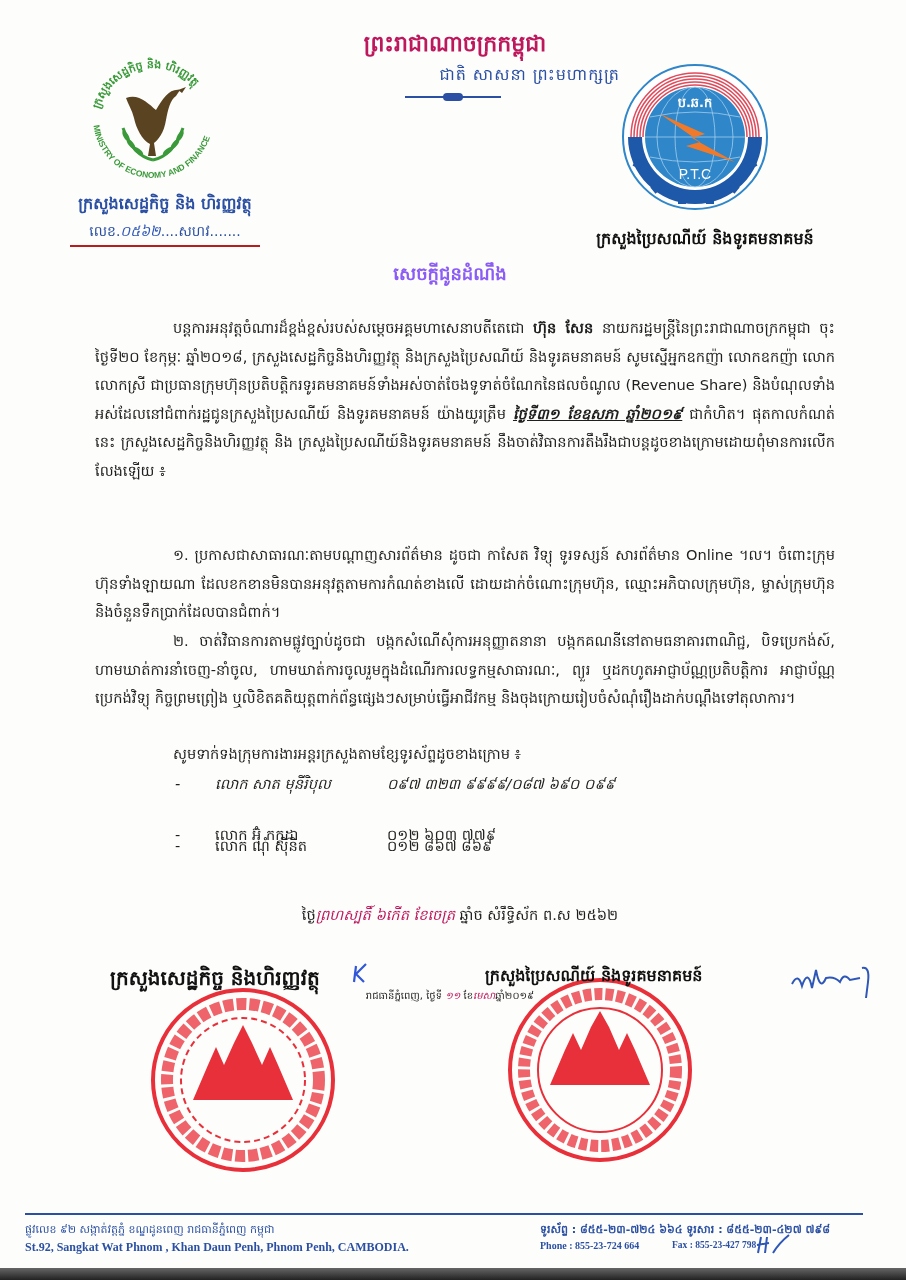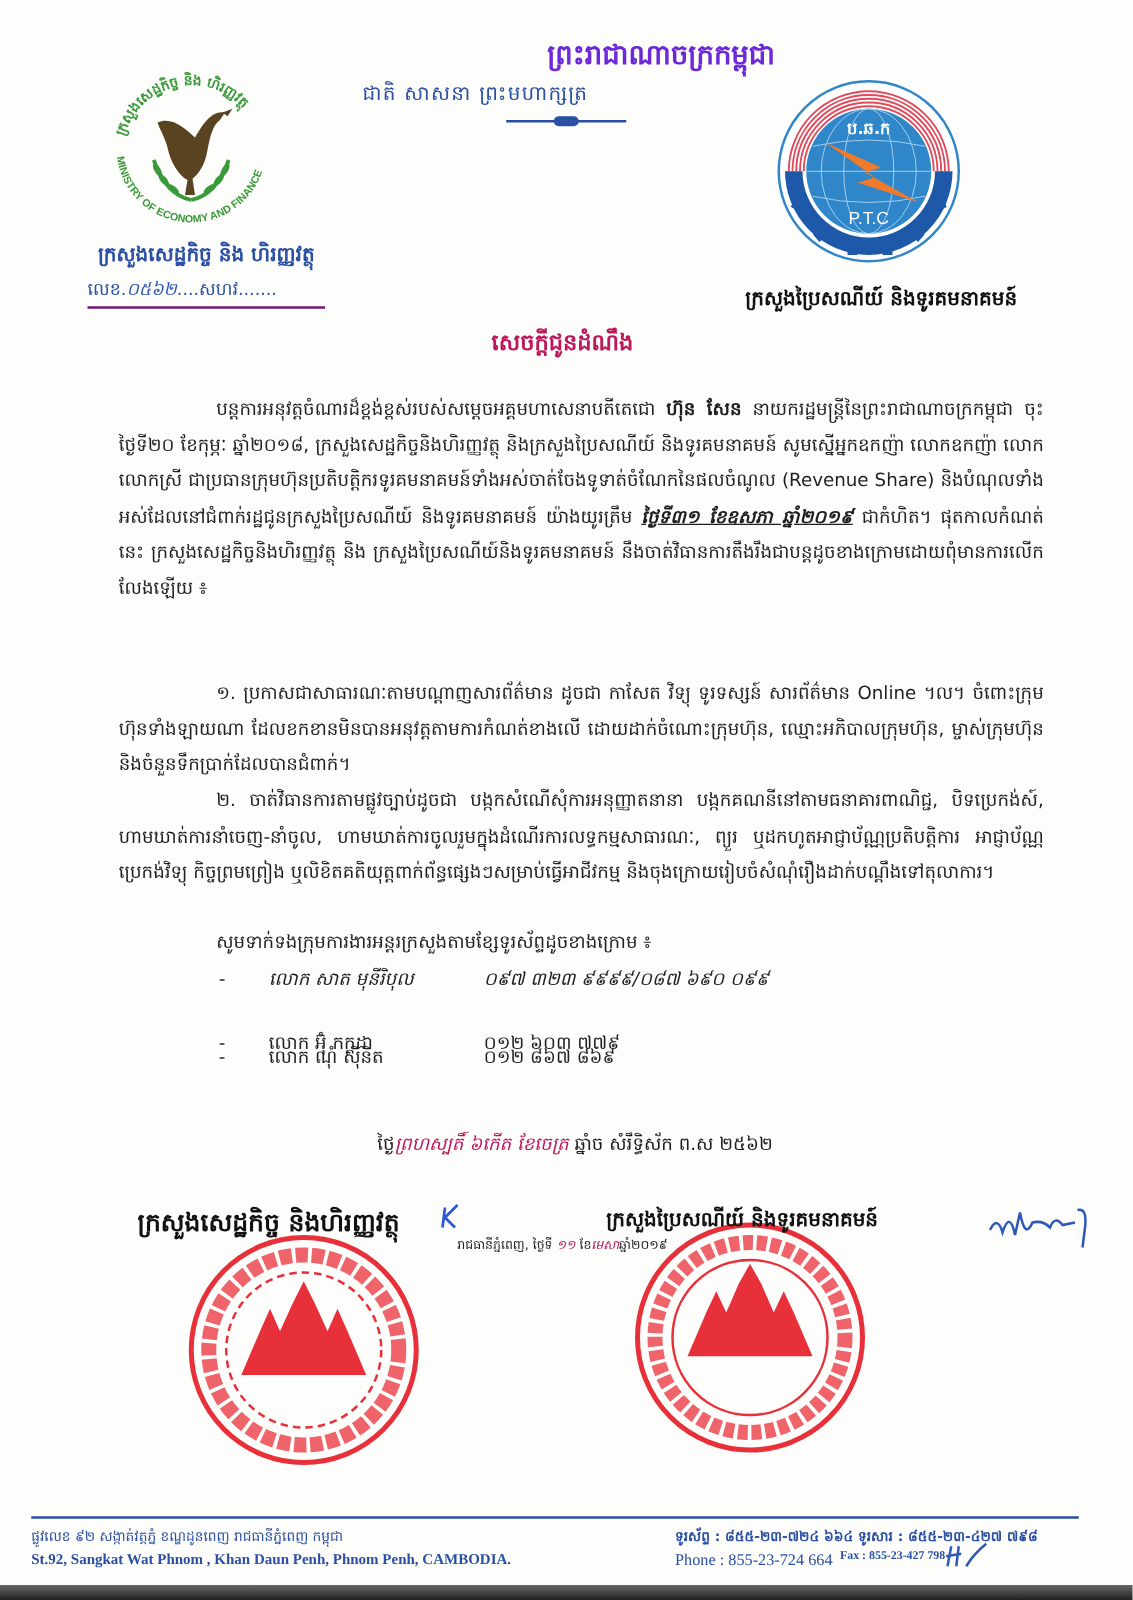--- a/index.html
+++ b/index.html
@@ -5,35 +5,35 @@
   html, body { margin:0; padding:0; }
   body {
     width:906px; height:1280px; background:#fdfdfb; position:relative; overflow:hidden;
     font-family:"DejaVu Sans", sans-serif; color:#1c1c1c;
   }
   .abs { position:absolute; }
 
   
   #mef-logo { left:78px; top:48px; width:150px; height:140px; }
   #mef-name { left:40px; top:193px; width:250px; text-align:center; font-size:16px; font-weight:bold; color:#2a4fa3; }
-  #mef-ref { left:70px; top:222px; width:190px; font-size:14px; color:#2a4fa3; border-bottom:2px solid #701a75; padding-bottom:2px; }
+  #mef-ref { left:70px; top:222px; width:190px; text-align:center; font-size:14px; color:#2a4fa3; border-bottom:2px solid #b91c1c; padding-bottom:2px; }
   #mef-ref .hand { font-style:italic; color:#2f57b8; }
 
   
-  #kingdom { left:290px; top:30px; width:330px; text-align:right; font-size:22px; font-weight:bold; color:#6d28d9; }
-  #motto { left:290px; top:64px; width:330px; text-align:left; font-size:16px; color:#2a4fa3; letter-spacing:1px; }
+  #kingdom { left:290px; top:30px; width:330px; text-align:center; font-size:22px; font-weight:bold; color:#be185d; }
+  #motto { left:290px; top:64px; width:330px; text-align:right; font-size:16px; color:#2a4fa3; letter-spacing:1px; }
   #motto-divider { left:405px; top:96px; width:96px; height:2px; background:#2a4fa3; }
   #motto-divider::after { content:""; position:absolute; left:38px; top:-3px; width:20px; height:8px; border-radius:4px; background:#2a4fa3; }
 
   
   #ptc-logo { left:620px; top:62px; width:150px; height:150px; }
   #ptc-name { left:525px; top:228px; width:360px; text-align:center; font-size:16px; font-weight:bold; color:#111; }
 
   
-  #doc-title { left:300px; top:262px; width:300px; text-align:center; font-size:18px; font-weight:bold; color:#be185d; }
+  #doc-title { left:300px; top:262px; width:300px; text-align:center; font-size:18px; font-weight:bold; color:#8b5cf6; }
 
   
   .para { left:95px; width:740px; font-size:14.6px; line-height:28.5px; color:#1f1f1f; text-align:justify; }
   .para .ind { display:inline-block; width:78px; }
   .para b { font-weight:bold; }
   .para i.bi { font-weight:bold; font-style:italic;text-decoration:underline; }
   #p-intro { top:314px; }
   #p-item1 { top:541px; }
   #p-item2 { top:627px; }
   #p-contact { top:740px; left:173px; width:600px; }
@@ -53,21 +53,21 @@
   #seal-left { left:148px; top:985px; width:190px; height:190px; }
   #seal-right { left:505px; top:975px; width:190px; height:190px; }
   #sig-mark-left { left:350px; top:960px; width:22px; height:24px; }
   #sig-mark-right { left:790px; top:962px; width:90px; height:40px; }
 
   
   #footer-rule { left:25px; top:1213px; width:838px; height:2px; background:#2a4fa3; }
   #addr-kh { left:25px; top:1222px; font-size:11px; color:#2a4fa3; }
   #addr-en { left:25px; top:1240px; font-size:12px; color:#2a4fa3; font-family:"Liberation Serif", serif; font-weight:bold; }
   #phone-kh { left:540px; top:1222px; font-size:11px; color:#2a4fa3;font-weight:bold; }
-  #phone-en { left:540px; top:1240px; font-size:13px; color:#2a4fa3; font-family:"Liberation Serif", serif; font-weight:normal; }
+  #phone-en { left:540px; top:1240px; font-size:10px; color:#2a4fa3; font-family:"Liberation Serif", serif; font-weight:bold; }
   #fax-en { left:672px; top:1240px; font-size:9.5px; color:#2a4fa3; font-family:"Liberation Serif", serif; font-weight:bold; }
   #initials { left:755px; top:1233px; width:38px; height:22px; }
   #bottom-edge { left:0; top:1268px; width:906px; height:12px; background:linear-gradient(#666,#222); }
 </style>
 </head>
 <body>
 
 <svg id="mef-logo" class="abs" viewBox="0 0 150 140">
   <defs>
     <path id="ringtop" d="M20,75 A55,55 0 0 1 130,75"></path>

